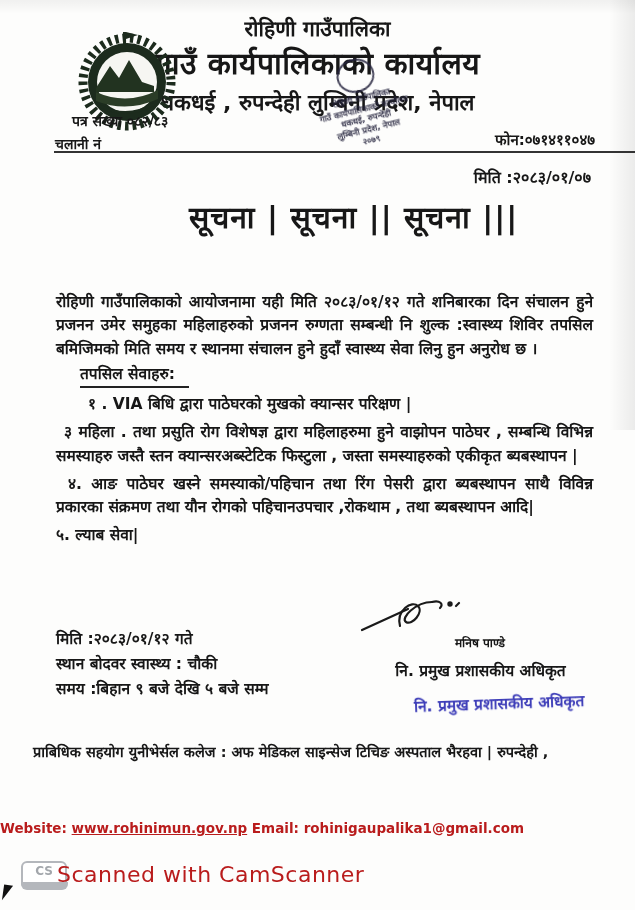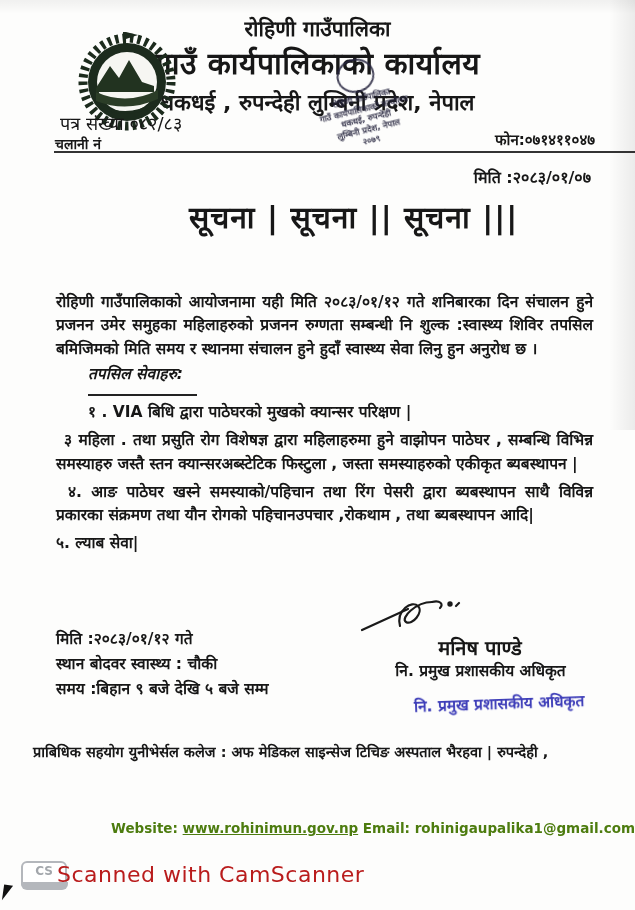--- a/index.html
+++ b/index.html
@@ -14,21 +14,21 @@
     background:linear-gradient(to bottom,rgba(0,0,0,0.05),rgba(0,0,0,0));pointer-events:none;}
 
   
   .org-name{position:absolute;top:14px;left:0;width:100%;text-align:center;
     font-size:21px;font-weight:bold;}
   .office-name{position:absolute;top:42px;left:0;width:100%;text-align:center;
     font-size:30px;font-weight:bold;letter-spacing:.5px;}
   .address-line{position:absolute;top:86px;left:0;width:100%;text-align:center;
     font-size:22px;font-weight:bold;}
   .emblem{position:absolute;left:70px;top:26px;}
-  .letter-no{position:absolute;left:60px;top:111px;font-size:18px;font-weight:normal;}
+  .letter-no{position:absolute;left:72px;top:111px;font-size:14px;font-weight:bold;}
   .dispatch-no{position:absolute;left:55px;top:134px;font-size:14px;font-weight:bold;}
   .phone{position:absolute;right:40px;top:129px;font-size:15px;font-weight:bold;}
   .head-rule{position:absolute;left:54px;right:0;top:151px;border-top:2px solid #333;}
 
   
   .head-stamp{position:absolute;left:292px;top:58px;width:140px;
     transform:rotate(-14deg);color:rgba(38,36,62,.88);
     font-size:8.5px;font-weight:bold;line-height:1.25;text-align:center;
     filter:blur(.3px);}
   .head-stamp .ring{width:34px;height:30px;margin:0 auto 1px auto;
@@ -37,44 +37,44 @@
   .date-line{position:absolute;right:44px;top:166px;font-size:16px;font-weight:bold;}
 
   .notice-heading{position:absolute;top:196px;left:0;width:100%;text-align:center;
     font-size:30px;font-weight:bold;letter-spacing:1px;padding-left:36px;}
 
   .body-par{position:absolute;left:56px;right:42px;top:291px;
     font-size:15.5px;font-weight:bold;line-height:1.5;text-align:justify;}
 
   
   .services{position:absolute;left:56px;right:42px;top:362px;}
-  .svc-heading{display:inline-block;margin-left:32px;font-size:15.5px;font-weight:bold;
-    border-bottom:2px solid #222;padding-right:14px;padding-bottom:10px;font-style:italic;}
+  .svc-heading{display:inline-block;margin-left:24px;font-size:15.5px;font-weight:bold;
+    border-bottom:2px solid #222;padding-right:14px;padding-bottom:2px;}
   .services p{margin:5px 0 0 0;font-size:15.5px;font-weight:bold;line-height:1.5;text-align:justify;}
   .ind32{text-indent:32px;}
   .ind8{text-indent:8px;}
   .ind12{text-indent:12px;}
 
   
   .schedule{position:absolute;left:56px;top:627px;font-size:15.5px;font-weight:bold;line-height:1.62;}
 
   
   .sig-scribble{position:absolute;left:360px;top:596px;}
   .sig-name{position:absolute;left:395px;top:634px;width:170px;text-align:center;
-    font-size:20px;font-weight:bold;}
+    font-size:12px;font-weight:bold;}
   .sig-title{position:absolute;left:378px;top:659px;width:205px;text-align:center;
     font-size:15.5px;font-weight:bold;}
   .sig-stamp{position:absolute;left:414px;top:692px;font-size:15.5px;font-weight:bold;
     transform:rotate(-2deg);filter:blur(.3px);}
 
   .support-line{position:absolute;left:33px;right:20px;top:741px;
     font-size:14.5px;font-weight:bold;}
 
-  .website-line{position:absolute;left:0;top:820px;width:100%;text-align:right;
-    font-size:13.5px;font-weight:bold;color:#4d7c0f;}
+  .website-line{position:absolute;left:0;top:820px;width:100%;text-align:left;
+    font-size:13.5px;font-weight:bold;color:#b91c1c;}
   .website-line .url{text-decoration:underline;}
 
   
   .cs-badge{position:absolute;left:21px;top:861px;width:46px;height:28px;
     border:2.5px solid #b4b7bc;border-radius:6px;box-sizing:border-box;background:#fff;}
   .cs-badge .cs-letters{position:absolute;top:1px;left:0;width:100%;text-align:center;
     font-size:12px;font-weight:bold;color:#a2a6ab;letter-spacing:0;}
   .cs-badge .cs-strip{position:absolute;left:-2.5px;right:-2.5px;bottom:-2.5px;height:8px;
     background:#b4b7bc;border-radius:0 0 6px 6px;}
   .cs-text{position:absolute;left:57px;top:862px;font-size:22px;color:#c6c9cd;

